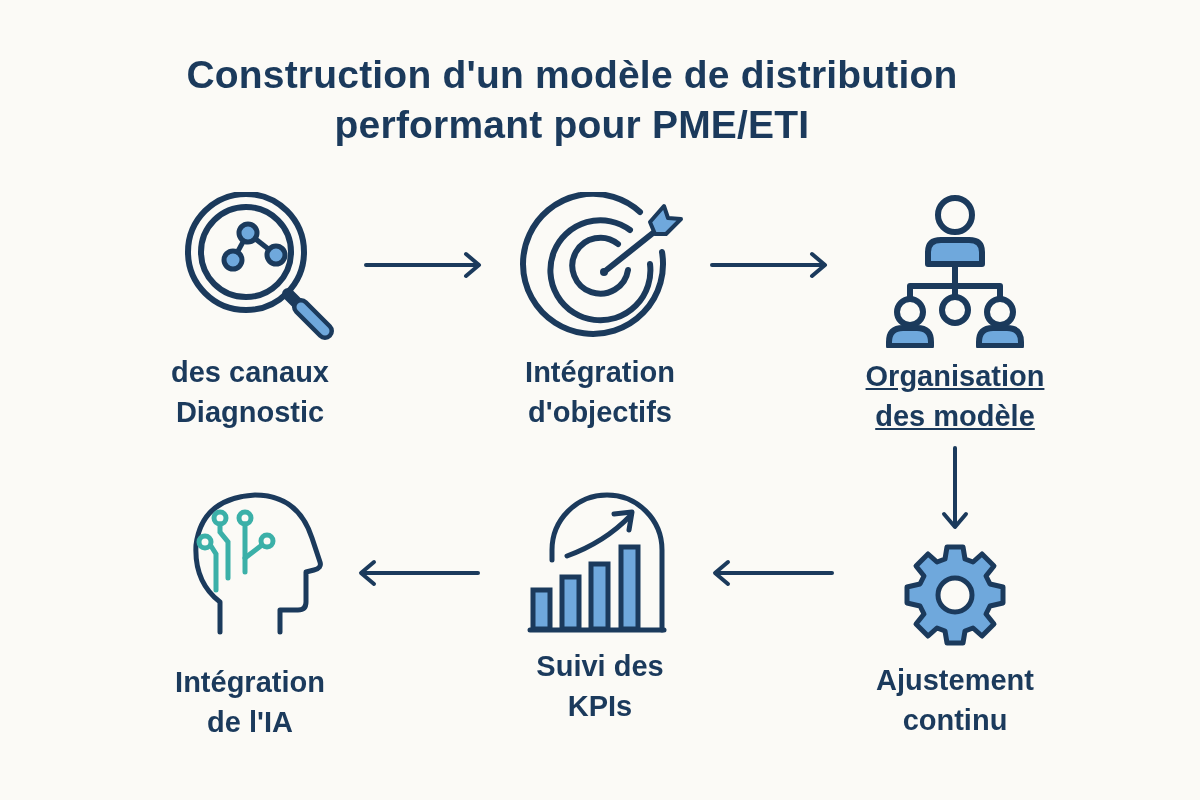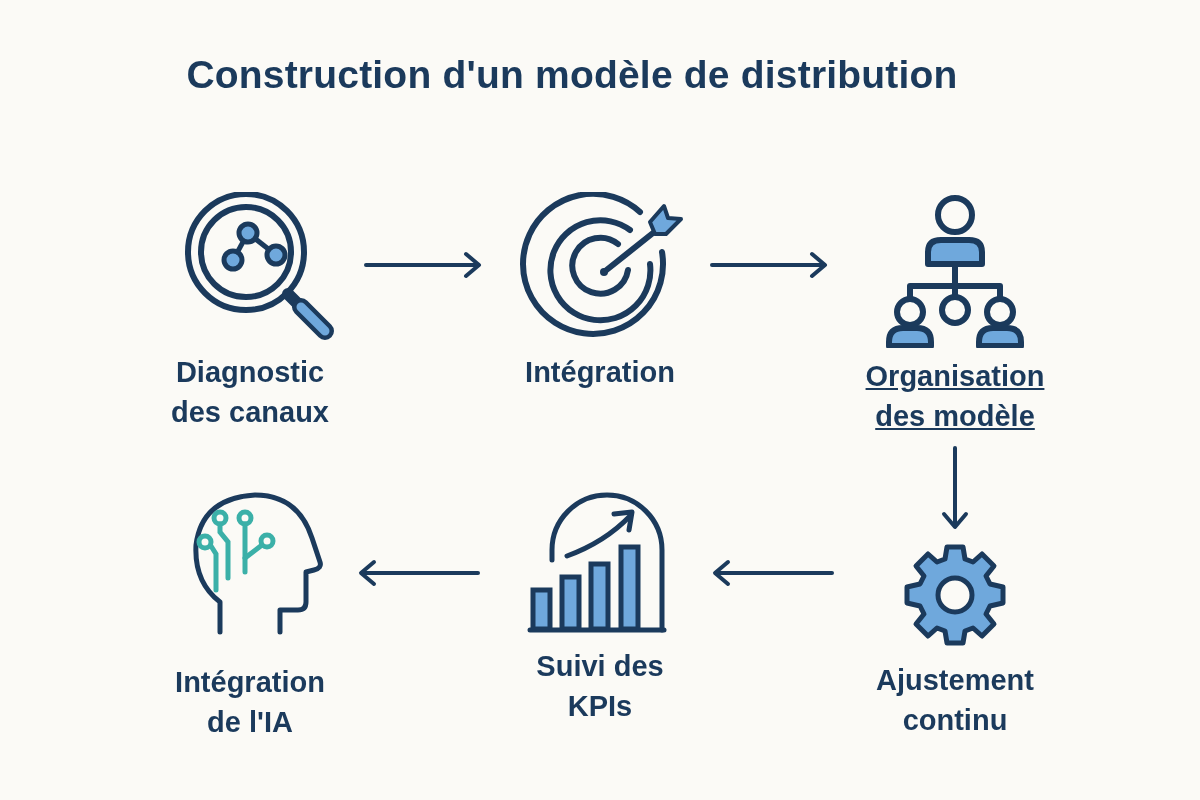--- a/index.html
+++ b/index.html
@@ -22,57 +22,59 @@
     text-align:center; white-space:nowrap;
   }
   .label span { display:block; }
   .arrow { position:absolute; }
 </style>
 </head>
 <body>
 
 <div class="title">
   <div>Construction d'un modèle de distribution</div>
+  <div>performant pour PME/ETI</div>
 </div>
 
 <div class="step" style="left:140px; top:192px; width:220px;">
   <svg width="180" height="150" viewBox="0 0 180 150">
     <circle cx="86" cy="60" r="58" fill="none" stroke="#1b3a5c" stroke-width="6"></circle>
     <circle cx="86" cy="60" r="45" fill="none" stroke="#1b3a5c" stroke-width="6"></circle>
     <line x1="128" y1="102" x2="140" y2="114" stroke="#1b3a5c" stroke-width="12" stroke-linecap="round"></line>
     <line x1="141" y1="115" x2="165" y2="139" stroke="#1b3a5c" stroke-width="18" stroke-linecap="round"></line>
     <line x1="141" y1="115" x2="165" y2="139" stroke="#6fa8dc" stroke-width="9" stroke-linecap="round"></line>
     <line x1="73" y1="68" x2="88" y2="41" stroke="#1b3a5c" stroke-width="5"></line>
     <line x1="88" y1="41" x2="116" y2="63" stroke="#1b3a5c" stroke-width="5"></line>
     <circle cx="88" cy="41" r="9" fill="#6fa8dc" stroke="#1b3a5c" stroke-width="5"></circle>
     <circle cx="73" cy="68" r="9" fill="#6fa8dc" stroke="#1b3a5c" stroke-width="5"></circle>
     <circle cx="116" cy="63" r="9" fill="#6fa8dc" stroke="#1b3a5c" stroke-width="5"></circle>
   </svg>
   <div class="label" style="margin-top:10px;">
+    <span>des canaux</span>
     <span>Diagnostic</span>
-    <span>des canaux</span>
   </div>
 </div>
 
 <svg class="arrow" style="left:362px; top:250px;" width="124" height="30" viewBox="0 0 124 30">
   <line x1="4" y1="15" x2="116" y2="15" stroke="#1b3a5c" stroke-width="4" stroke-linecap="round"></line>
   <polyline points="104,4 117,15 104,26" fill="none" stroke="#1b3a5c" stroke-width="4" stroke-linecap="round" stroke-linejoin="round"></polyline>
 </svg>
 
 <div class="step" style="left:490px; top:192px; width:220px;">
   <svg width="180" height="150" viewBox="0 0 180 150">
     <path d="M 152 60 A 70 70 0 1 1 130 20" fill="none" stroke="#1b3a5c" stroke-width="6" stroke-linecap="round"></path>
     <path d="M 140 72 A 50 50 0 1 1 120 38" fill="none" stroke="#1b3a5c" stroke-width="6" stroke-linecap="round"></path>
     <path d="M 118 78 A 28 28 0 1 1 108 52" fill="none" stroke="#1b3a5c" stroke-width="6" stroke-linecap="round"></path>
     <line x1="94" y1="80" x2="148" y2="37" stroke="#1b3a5c" stroke-width="6" stroke-linecap="round"></line>
     <circle cx="94" cy="80" r="4" fill="#1b3a5c"></circle>
     <polygon points="140,30 154,14 158,26 171,27 156,42 145,42" fill="#6fa8dc" stroke="#1b3a5c" stroke-width="4" stroke-linejoin="round"></polygon>
   </svg>
   <div class="label" style="margin-top:10px;">
     <span>Intégration</span>
+    <span>d'objectifs</span>
   </div>
 </div>
 
 <svg class="arrow" style="left:708px; top:250px;" width="124" height="30" viewBox="0 0 124 30">
   <line x1="4" y1="15" x2="116" y2="15" stroke="#1b3a5c" stroke-width="4" stroke-linecap="round"></line>
   <polyline points="104,4 117,15 104,26" fill="none" stroke="#1b3a5c" stroke-width="4" stroke-linecap="round" stroke-linejoin="round"></polyline>
 </svg>
 
 <div class="step" style="left:845px; top:188px; width:220px;">
   <svg width="180" height="160" viewBox="0 0 180 160">

